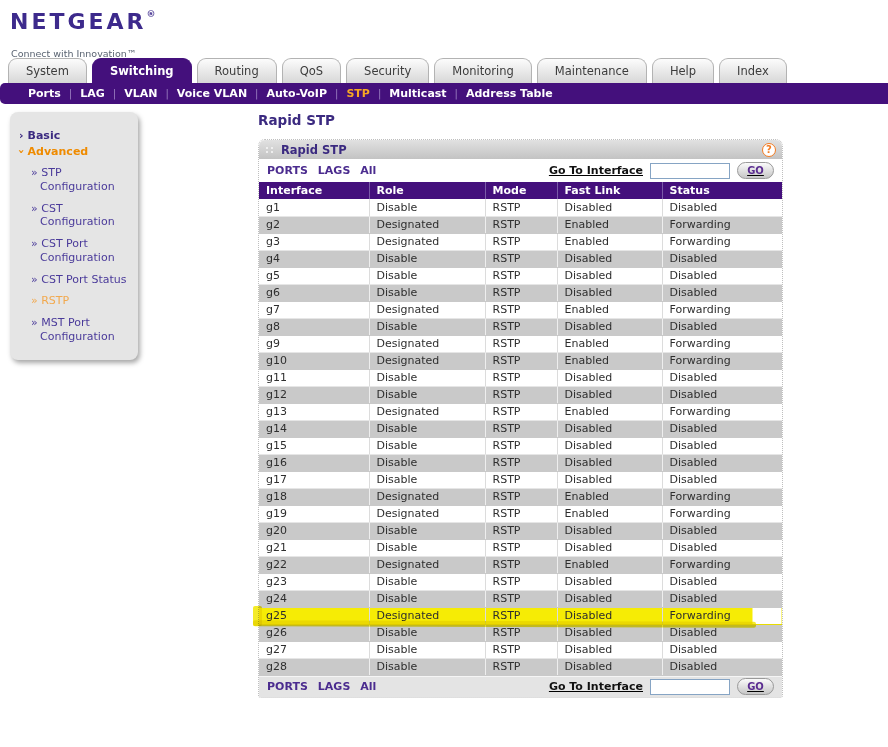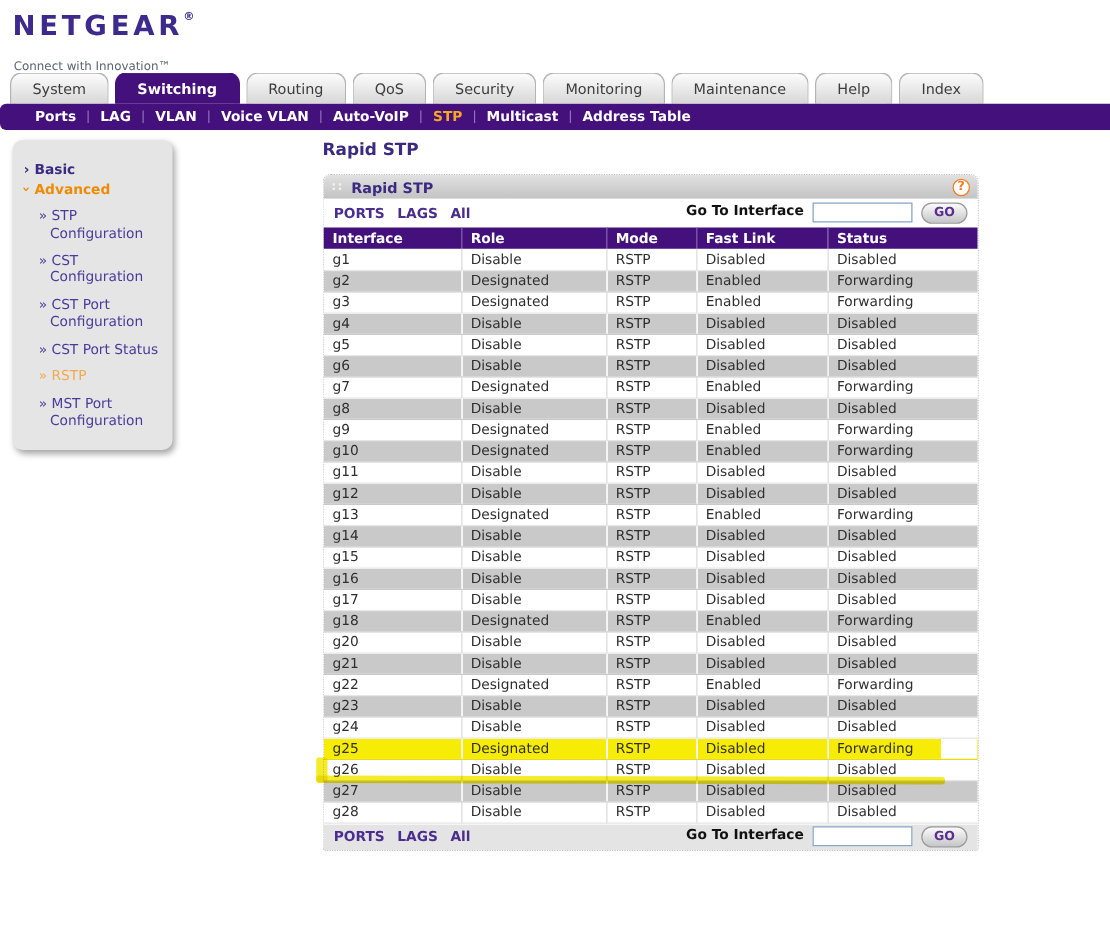--- a/index.html
+++ b/index.html
@@ -45,21 +45,21 @@
   .grip { color:#f2f2f2; font-weight:bold; font-size:10px; letter-spacing:1px; margin-right:6px; }
   .panel-title { color:#3b2a80; font-weight:bold; font-size:11.5px; }
   .help { margin-left:auto; width:14px; height:14px; border:1px solid #f47b20; border-radius:50%;
           color:#f47b20; font-size:10px; font-weight:bold; text-align:center; line-height:12px;
           background:#fff; cursor:pointer; }
   .bar { display:flex; align-items:center; padding:0 8px; }
   .toolbar { height:23px; background:#fff; }
   .footbar { height:21px; background:#e4e4e4; border-top:1px solid #f5f5f5; }
   .links { display:flex; gap:10px; }
   .links span { color:#4b2c8f; font-weight:bold; font-size:11px; cursor:pointer; }
-  .goto { margin-left:auto; display:flex; align-items:flex-start; gap:7px; }
+  .goto { margin-left:auto; display:flex; align-items:center; gap:7px;text-decoration:underline; }
   .goto label { font-size:11px; font-weight:bold; color:#111; white-space:nowrap; }
   .goto input { width:80px; height:16px; border:1px solid #86a4c4; font-size:11px; padding:0 2px; }
   .go-btn { width:37px; height:17px; border:1px solid #999; border-radius:9px;
             background:linear-gradient(#fbfbfb,#c6c6c6); color:#5b2d91; font-weight:bold;
             font-size:10px; line-height:14px; text-align:center; cursor:pointer;
             font-family:"DejaVu Sans",sans-serif; padding:0; }
   
   .table-wrap { position:relative; }
   table { border-collapse:collapse; width:100%; table-layout:fixed; }
   th { background:#44107c; color:#fff; font-size:11px; font-weight:bold; text-align:left;
@@ -282,20 +282,27 @@
               <td>Disabled</td>
             </tr>
             <tr>
               <td>g18</td>
               <td>Designated</td>
               <td>RSTP</td>
               <td>Enabled</td>
               <td>Forwarding</td>
             </tr>
             <tr>
+              <td>g19</td>
+              <td>Designated</td>
+              <td>RSTP</td>
+              <td>Enabled</td>
+              <td>Forwarding</td>
+            </tr>
+            <tr>
               <td>g20</td>
               <td>Disable</td>
               <td>RSTP</td>
               <td>Disabled</td>
               <td>Disabled</td>
             </tr>
             <tr>
               <td>g21</td>
               <td>Disable</td>
               <td>RSTP</td>

